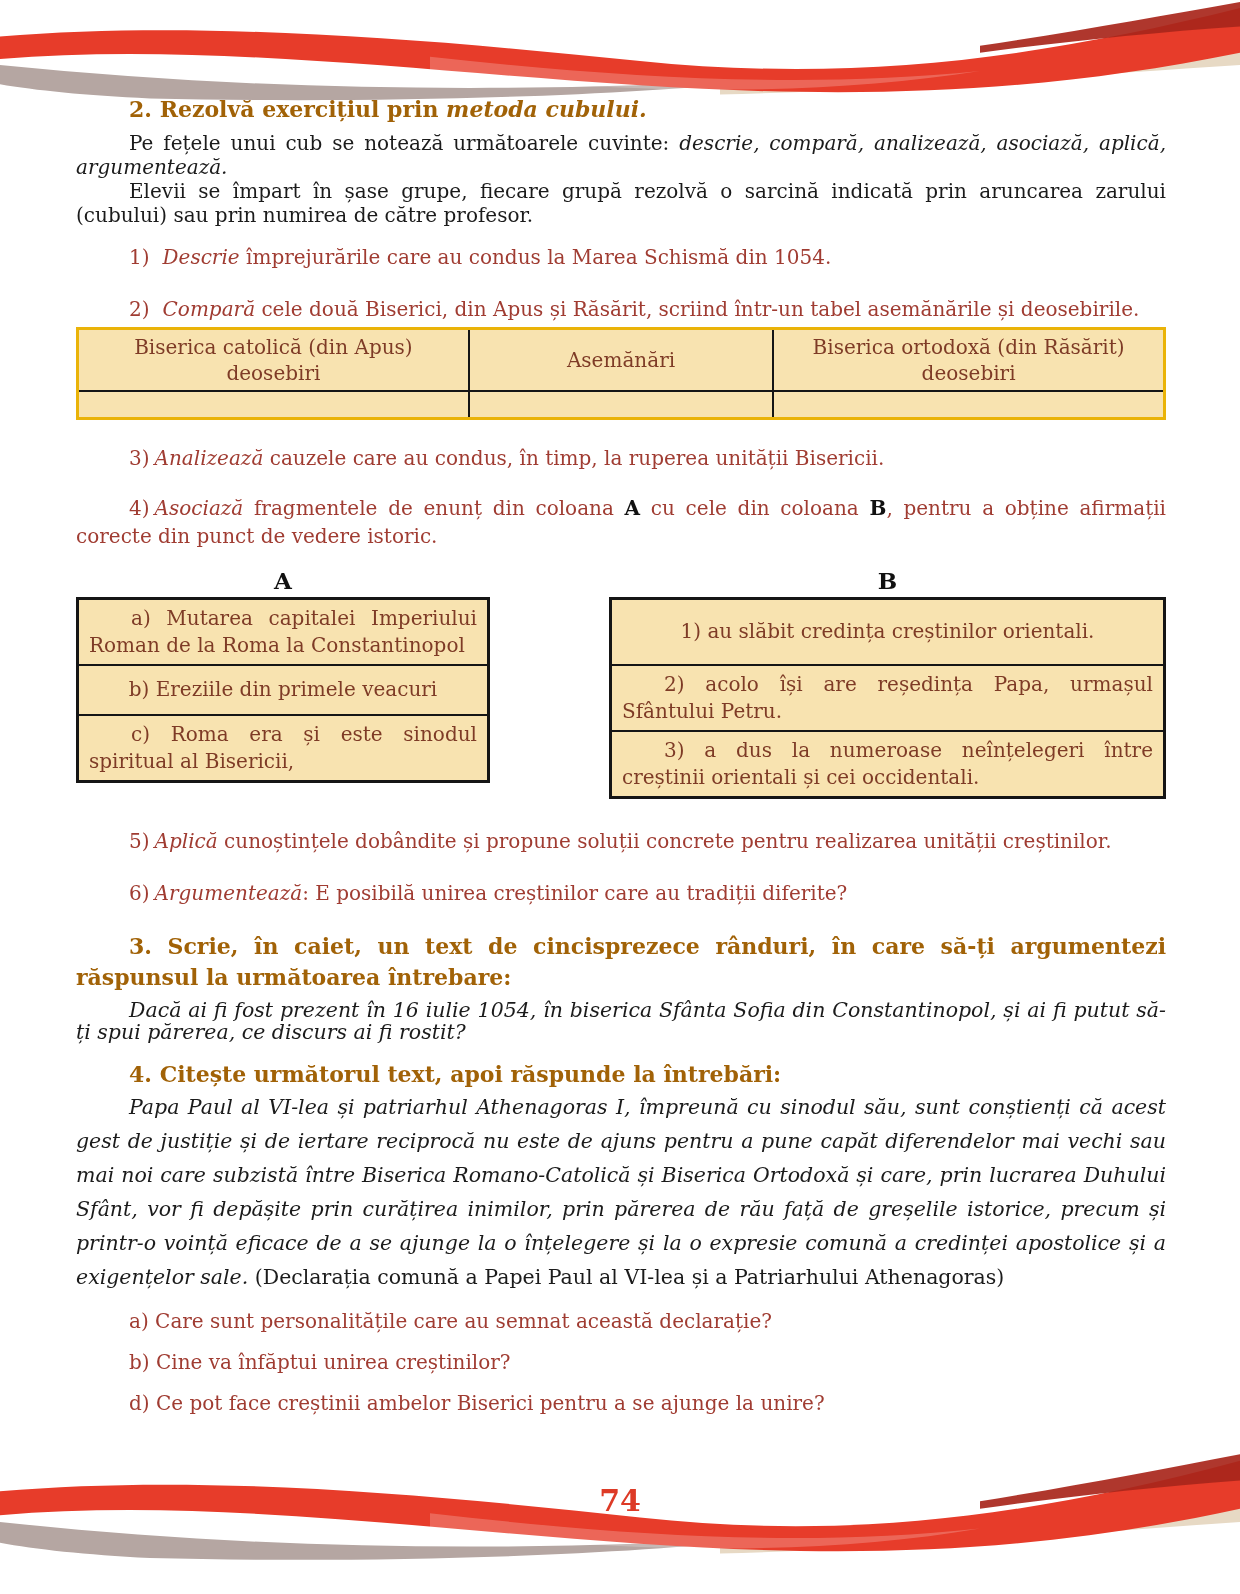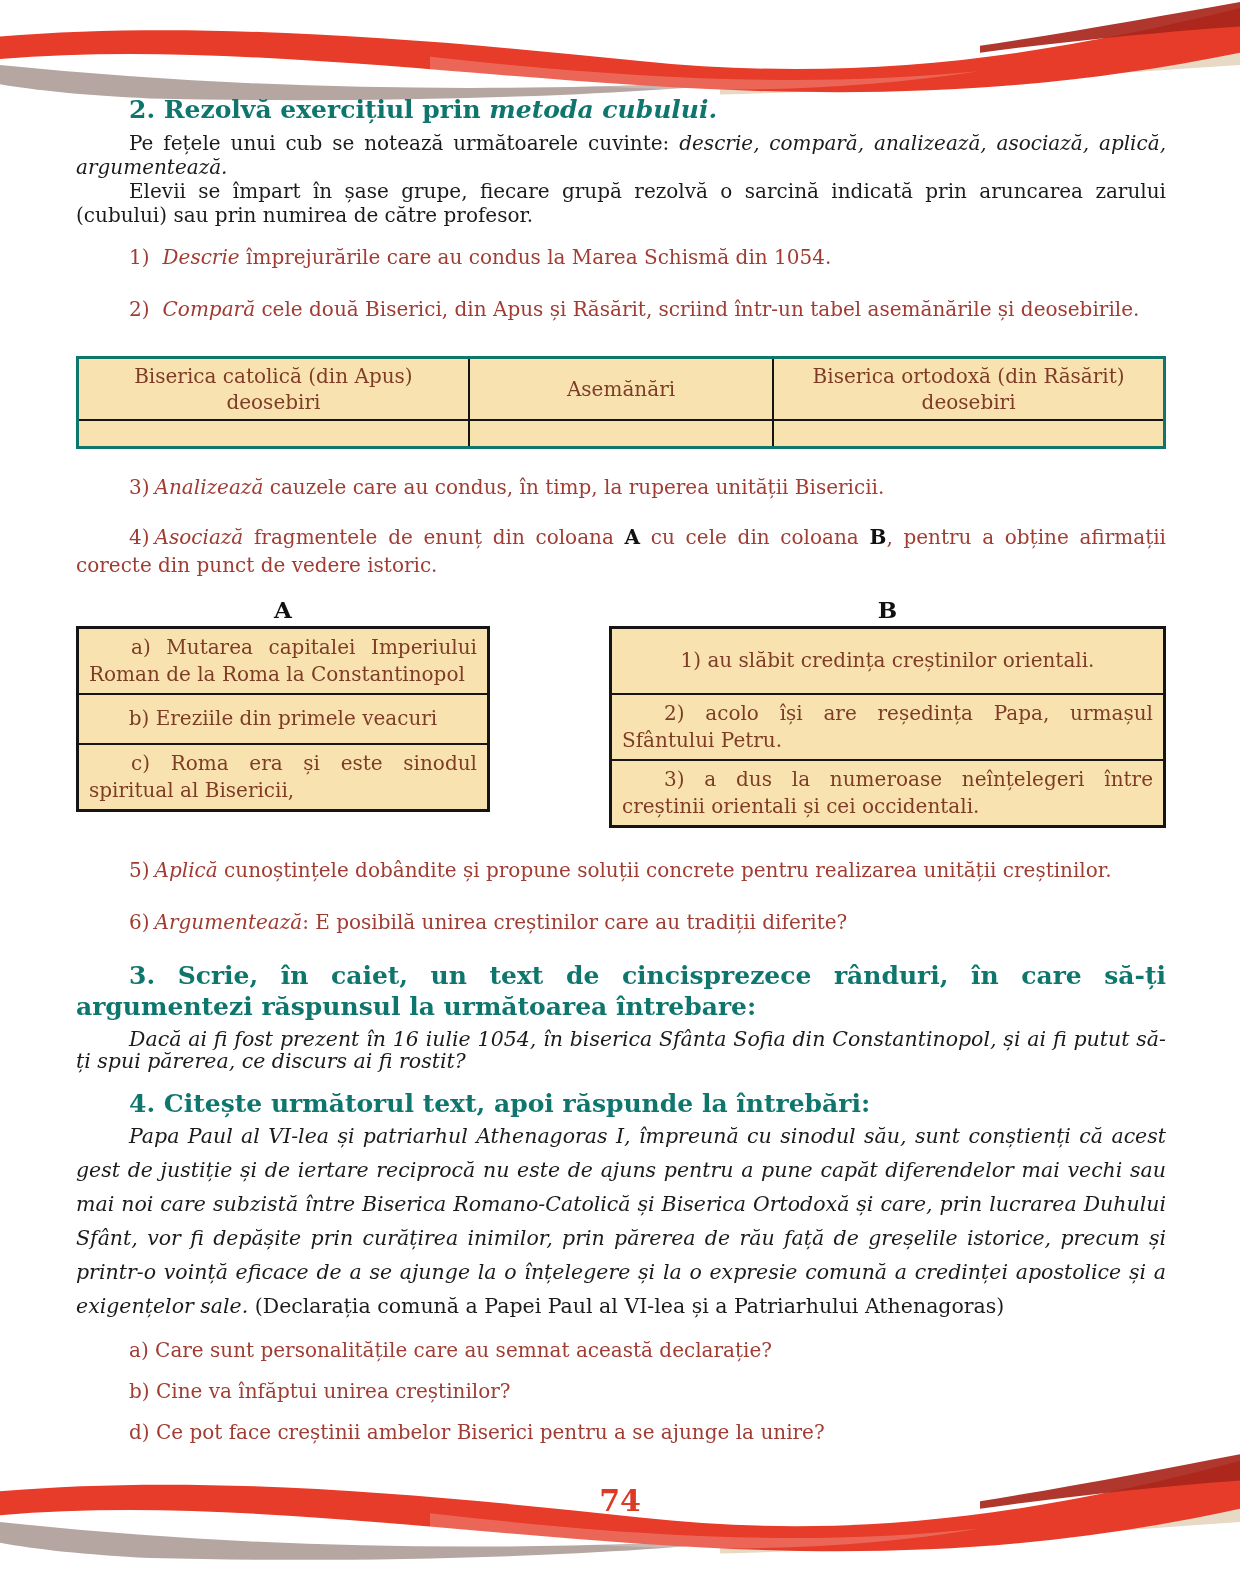--- a/index.html
+++ b/index.html
@@ -8,32 +8,32 @@
     width:1240px; height:1594px; position:relative; background:#ffffff;
     font-family:"DejaVu Serif", serif; color:#1b1b1b; overflow:hidden;
   }
   .swoosh { position:absolute; left:0; width:1240px; display:block; }
   .swoosh.top { top:0; height:132px; }
   .swoosh.bottom { bottom:0; height:142px; }
 
   .content { position:absolute; top:94px; left:76px; width:1090px; }
 
   p { margin:0; }
-  .h-red { color:#0f766e; font-weight:bold; font-size:25px; line-height:31px; text-indent:53px; text-align:justify; }
+  .h-red { color:#a16207; font-weight:bold; font-size:22px; line-height:31px; text-indent:53px; text-align:justify; }
   .bi { font-style:italic; }
   .it { font-style:italic; }
   .body-p { font-size:20px; line-height:24px; text-indent:53px; text-align:justify; }
   .task { color:#a03c32; font-size:20px; line-height:28px; text-indent:53px; text-align:justify; }
   .task .ab { color:#111; font-weight:bold; font-style:normal; }
   .gap-w { display:inline-block; width:13px; }
   .gap-n { display:inline-block; width:5px; }
 
   .mt6{margin-top:6px;} .mt16{margin-top:16px;} .mt22{margin-top:22px;} .mt24{margin-top:24px;} .mt28{margin-top:28px;}
 
-  table.cmp { width:100%; border-collapse:collapse; margin-top:33px; border:3px solid #0f766e; }
+  table.cmp { width:100%; border-collapse:collapse; margin-top:4px; border:3px solid #eab308; }
   table.cmp td {
     border:2px solid #151515; background:#f8e3b0; color:#7e3b26;
     text-align:center; vertical-align:middle; font-size:20px; line-height:26px; padding:4px 6px;
   }
   table.cmp tr.empty td { height:27px; padding:0; }
 
   .match { display:flex; justify-content:space-between; margin-top:18px; }
   .mcol-a { width:414px; }
   .mcol-b { width:557px; }
   .mlabel { text-align:center; color:#111; font-weight:bold; font-size:23px; line-height:26px; margin-bottom:3px; }

